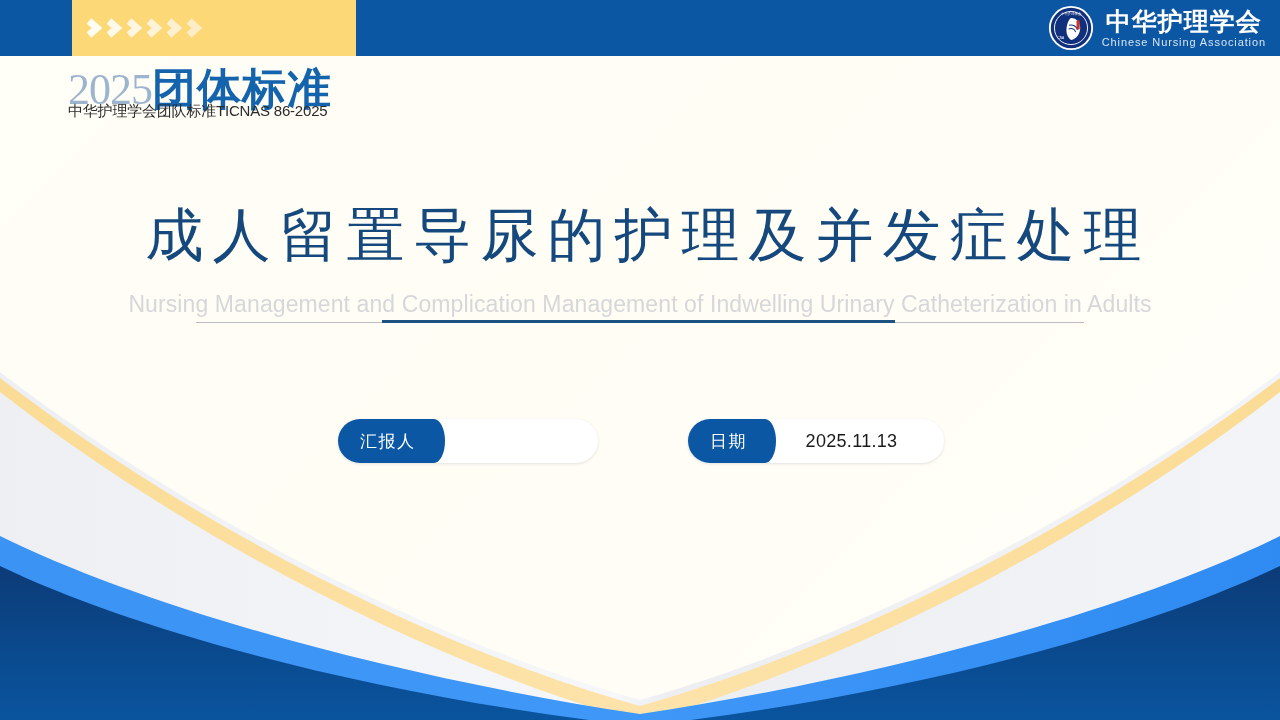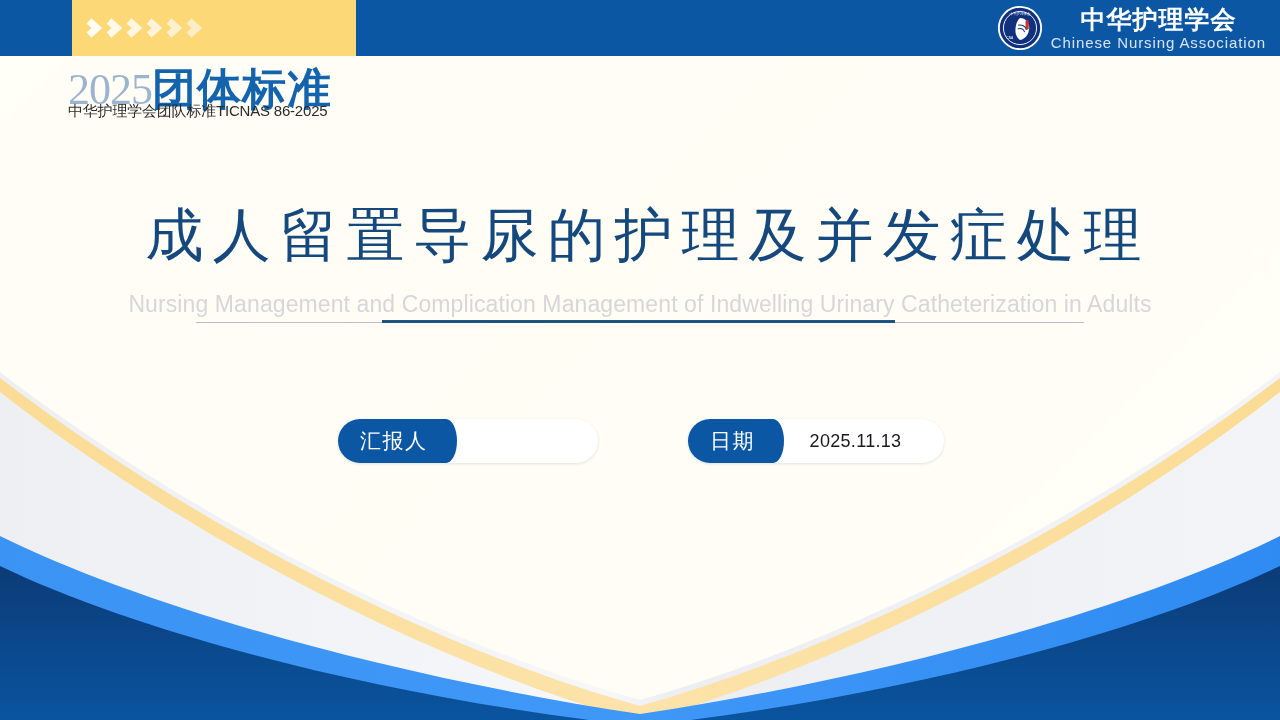--- a/index.html
+++ b/index.html
@@ -72,21 +72,21 @@
     line-height: 1;
   }
   .logo-cn {
     font-size: 25px;
     font-weight: bold;
     color: #ffffff;
     letter-spacing: 1px;
     white-space: nowrap;
   }
   .logo-en {
-    font-size: 15px;
+    font-size: 11px;
     color: #d9e4f2;
     letter-spacing: 0.9px;
     margin-top: 3px;
     white-space: nowrap;
   }
 
   
   .std-block {
     position: absolute;
     left: 68px;
@@ -168,21 +168,21 @@
     box-shadow: 0 1px 3px rgba(30,50,80,0.13);
     display: flex;
     align-items: center;
   }
   .pill-label {
     position: relative;
     height: 44px;
     border-radius: 22px 10px 10px 22px;
     background: #0b57a4;
     color: #ffffff;
-    font-size: 21px;
+    font-size: 17px;
     letter-spacing: 1.5px;
     display: flex;
     align-items: center;
     justify-content: center;
     padding: 0 22px;
     box-sizing: border-box;
     z-index: 2;
   }
   .pill-label::after {
     content: "";

